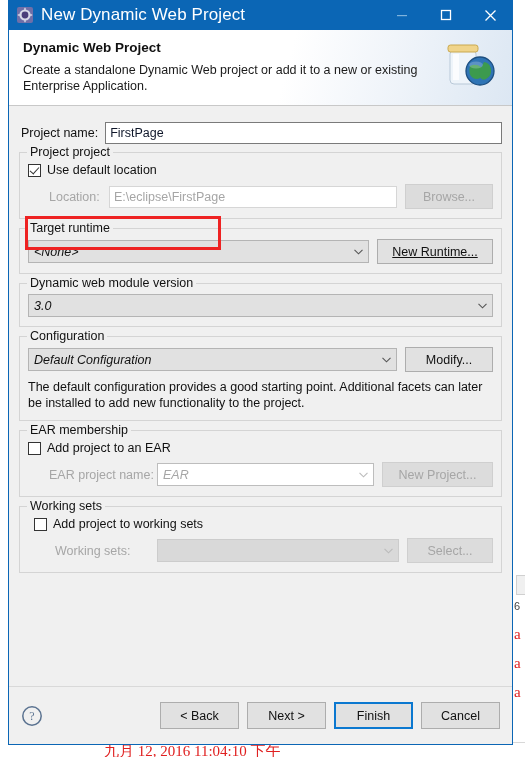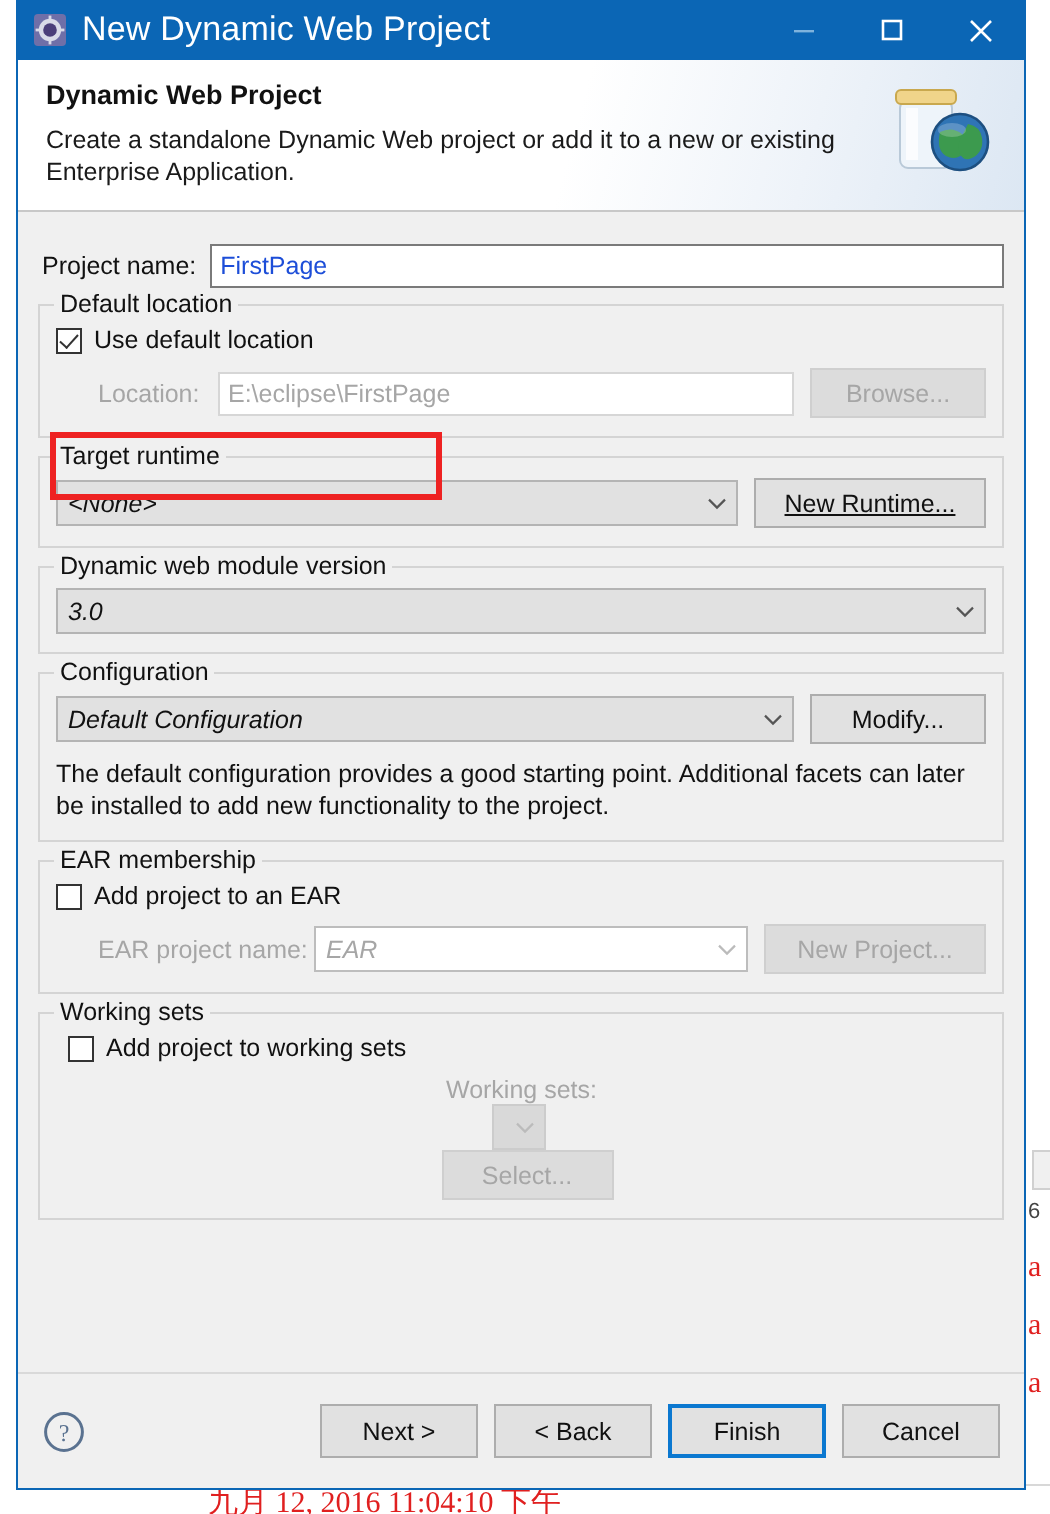--- a/index.html
+++ b/index.html
@@ -128,21 +128,21 @@
     color: #111;
     margin-right: 7px;
     white-space: nowrap;
   }
   #projname-input {
     flex: 1 1 auto;
     height: 22px;
     background: #ffffff;
     border: 1px solid #7a7a7a;
     font-size: 12.5px;
-    color: #1d4ed8;
+    color: #0f172a;
     padding: 0 4px;
     line-height: 20px;
     box-sizing: border-box;
     outline: none;
     font-family: "Liberation Sans", sans-serif;
   }
   
   #annotation-box {
     position: absolute;
     left: 16px; top: 110px;
@@ -358,21 +358,21 @@
   </div>
 
   <div id="body">
 
     <div id="projname-row">
       <div id="projname-label">Project name:</div>
       <input id="projname-input" type="text" value="FirstPage" style="">
     </div>
 
     <div class="group">
-      <div class="legend">Default location</div>
+      <div class="legend">Project project</div>
       <div class="row">
         <div class="cb checked"></div>
         <div class="cb-label">Use default location</div>
       </div>
       <div class="row">
         <div class="lbl dim" style="width:60px;">Location:</div>
         <div class="tinput disabled" style="flex:1 1 auto; display:flex; align-items:center; margin-right:8px;">E:\eclipse\FirstPage</div>
         <div class="btn disabled" style="width:88px;">Browse...</div>
       </div>
     </div>
@@ -441,21 +441,21 @@
         <div class="btn disabled" style="width:111px;">New Project...</div>
       </div>
     </div>
 
     <div class="group">
       <div class="legend">Working sets</div>
       <div class="row" style="margin-left:6px;">
         <div class="cb"></div>
         <div class="cb-label">Add project to working sets</div>
       </div>
-      <div class="row" style="margin-left:6px;flex-direction:column;">
+      <div class="row" style="margin-left:6px;">
         <div class="lbl dim" style="width:102px;">Working sets:</div>
         <div class="combo disabled" style="flex:1 1 auto; margin-right:8px;">
           <div class="cval dim"></div>
           <div class="arrow">
             <svg width="9" height="6" viewBox="0 0 9 6">
                 <path d="M0.5 0.8 L4.5 4.8 L8.5 0.8" fill="none" stroke="#bbb" stroke-width="1.1"></path>
               </svg>
           </div>
         </div>
         <div class="btn disabled" style="width:86px;">Select...</div>
@@ -464,18 +464,18 @@
 
     <div id="annotation-box"></div>
   </div>
 
   <div id="buttonbar">
     <svg id="help-icon" viewBox="0 0 22 22">
       <circle cx="11" cy="11" r="9.2" fill="none" stroke="#5a7290" stroke-width="1.5"></circle>
       <text x="11" y="15.4" text-anchor="middle" font-size="12" font-family="Liberation Serif, serif" fill="#5a7290">?</text>
     </svg>
     <div id="btn-spacer"></div>
+    <div class="dbtn">&lt; Back</div>
     <div class="dbtn">Next &gt;</div>
-    <div class="dbtn">&lt; Back</div>
     <div class="dbtn default">Finish</div>
     <div class="dbtn">Cancel</div>
   </div>
 </div>
 
 </body></html>

